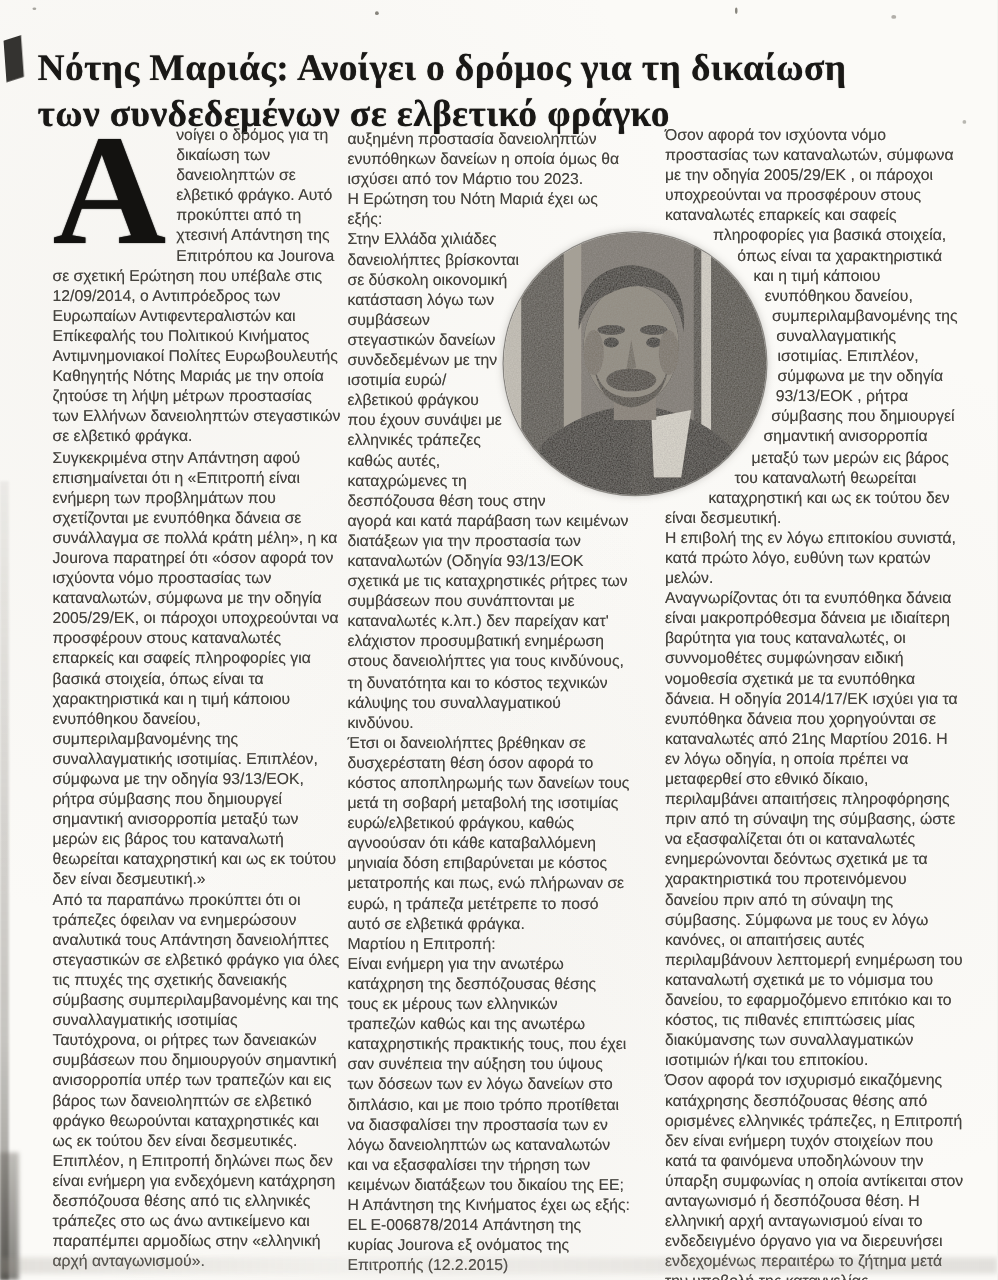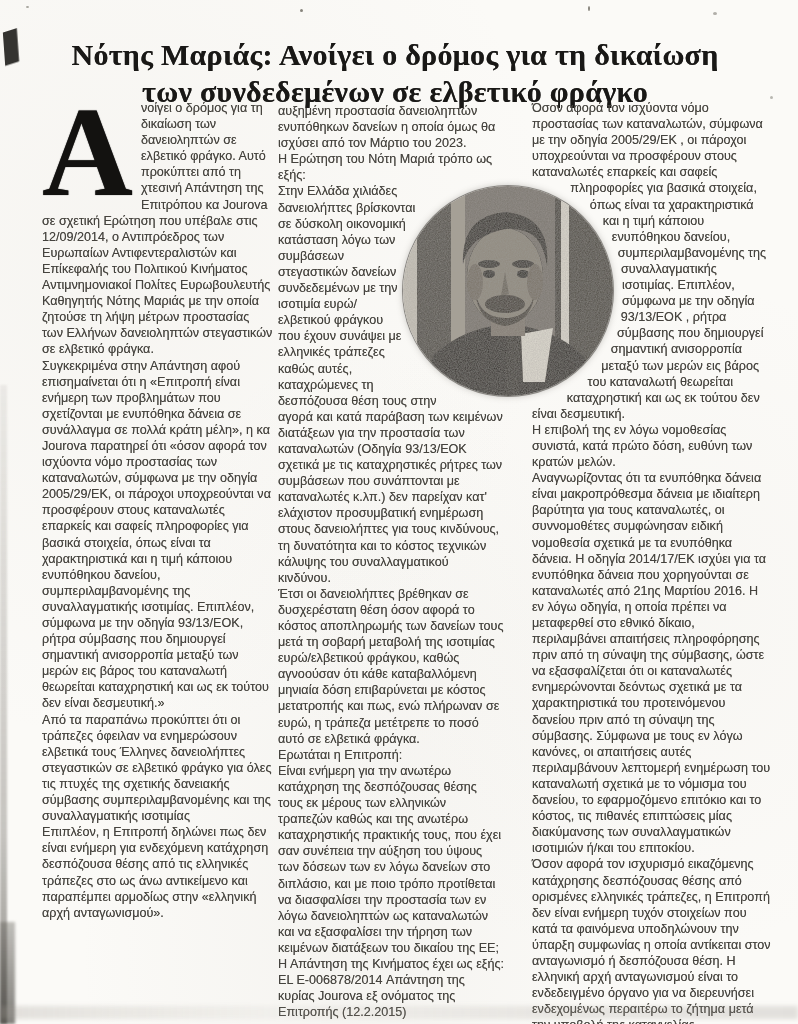--- a/index.html
+++ b/index.html
@@ -15,21 +15,20 @@
       radial-gradient(ellipse at 15% 25%, rgba(205,200,192,0.10), transparent 45%),
       radial-gradient(ellipse at 80% 60%, rgba(205,200,192,0.08), transparent 40%),
       radial-gradient(ellipse at 45% 90%, rgba(190,186,178,0.10), transparent 45%);
   }
   .headline{
     position:absolute;left:30px;top:16px;width:730px;
     font-family:"Liberation Serif",serif;
     font-weight:700;color:#191816;
     font-size:30px;line-height:37px;letter-spacing:0.3px;
     text-shadow:0 0 0.6px rgba(25,24,22,0.75);
-    text-align:center;
   }
   .headline span{display:block;}
   .col{
     position:absolute;
     font-size:12.6px;line-height:16.1px;color:#45433e;
     text-shadow:0 0 0.5px rgba(80,77,71,0.65);
     text-align:left;
   }
   .col p{margin:0;padding:0;}
   .col1{left:42px;top:100px;width:231px;}
@@ -83,42 +82,43 @@
 <div class="page">
 
   <h1 class="headline">
     <span>Νότης Μαριάς: Ανοίγει ο δρόμος για τη δικαίωση</span>
     <span>των συνδεδεμένων σε ελβετικό φράγκο</span>
   </h1>
 
   <div class="col col1">
     <p><span class="dropcap">Α</span><span>νοίγει ο δρόμος για τη δικαίωση των δανειοληπτών σε ελβετικό φράγκο. Αυτό προκύπτει  από τη χτεσινή Απάντηση της Επιτρόπου κα Jourova σε σχετική Ερώτηση που υπέβαλε στις 12/09/2014, ο Αντιπρόεδρος των Ευρωπαίων Αντιφεντεραλιστών και Επίκεφαλής του Πολιτικού Κινήματος Αντιμνημονιακοί Πολίτες Ευρωβουλευτής Καθηγητής Νότης Μαριάς με την οποία ζητούσε τη λήψη μέτρων προστασίας των Ελλήνων δανειοληπτών στεγαστικών σε ελβετικό φράγκα.</span></p>
     <p>Συγκεκριμένα στην Απάντηση αφού επισημαίνεται ότι η «Επιτροπή είναι ενήμερη των προβλημάτων που σχετίζονται με ενυπόθηκα δάνεια σε συνάλλαγμα σε πολλά κράτη μέλη», η κα Jourova παρατηρεί ότι «όσον αφορά τον ισχύοντα νόμο προστασίας των καταναλωτών, σύμφωνα με την οδηγία 2005/29/ΕΚ, οι πάροχοι υποχρεούνται να προσφέρουν στους καταναλωτές επαρκείς και σαφείς πληροφορίες για βασικά στοιχεία, όπως είναι τα χαρακτηριστικά και η τιμή κάποιου ενυπόθηκου δανείου, συμπεριλαμβανομένης της συναλλαγματικής ισοτιμίας. Επιπλέον, σύμφωνα με την οδηγία 93/13/ΕΟΚ, ρήτρα σύμβασης που δημιουργεί σημαντική ανισορροπία μεταξύ των μερών εις βάρος του καταναλωτή θεωρείται καταχρηστική και ως εκ τούτου δεν είναι δεσμευτική.»</p>
-    <p>Από τα παραπάνω προκύπτει ότι οι τράπεζες όφειλαν να ενημερώσουν ελβετικά τους Έλληνες δανειολήπτες στεγαστικών σε ελβετικό φράγκο για όλες τις πτυχές της σχετικής δανειακής σύμβασης συμπεριλαμβανομένης και της συναλλαγματικής ισοτιμίας</p>
+    <p>Από τα παραπάνω προκύπτει ότι οι τράπεζες όφειλαν να ενημερώσουν αναλυτικά τους Απάντηση δανειολήπτες στεγαστικών σε ελβετικό φράγκο για όλες τις πτυχές της σχετικής δανειακής σύμβασης συμπεριλαμβανομένης και της συναλλαγματικής ισοτιμίας</p>
+    <p>Ταυτόχρονα, οι ρήτρες των δανειακών συμβάσεων που δημιουργούν σημαντική ανισορροπία υπέρ των τραπεζών και εις βάρος των δανειοληπτών σε ελβετικό φράγκο θεωρούνται καταχρηστικές και ως εκ τούτου δεν είναι δεσμευτικές.</p>
     <p>Επιπλέον, η Επιτροπή δηλώνει πως δεν είναι ενήμερη για ενδεχόμενη κατάχρηση δεσπόζουσα θέσης από τις ελληνικές τράπεζες στο ως άνω αντικείμενο και παραπέμπει αρμοδίως στην «ελληνική αρχή ανταγωνισμού».</p>
 
   </div>
 
   <div class="col col2">
     <div class="circle-spacer-left"></div>
     <p>αυξημένη προστασία δανειοληπτών ενυπόθηκων δανείων η οποία όμως θα ισχύσει από τον Μάρτιο του 2023.</p>
-    <p>Η Ερώτηση του Νότη Μαριά τρόπο ως εξής:</p>
+    <p>Η Ερώτηση του Νότη Μαριά έχει ως εξής:</p>
     <p>Στην Ελλάδα χιλιάδες δανειολήπτες βρίσκονται σε δύσκολη οικονομική κατάσταση λόγω των συμβάσεων στεγαστικών δανείων συνδεδεμένων με την ισοτιμία ευρώ/ελβετικού φράγκου που έχουν συνάψει με ελληνικές τράπεζες καθώς αυτές, καταχρώμενες τη δεσπόζουσα θέση τους στην αγορά και κατά παράβαση των κειμένων διατάξεων για την προστασία των καταναλωτών (Οδηγία 93/13/ΕΟΚ σχετικά με τις καταχρηστικές ρήτρες των συμβάσεων που συνάπτονται με καταναλωτές κ.λπ.) δεν παρείχαν κατ' ελάχιστον προσυμβατική ενημέρωση στους δανειολήπτες για τους κινδύνους, τη δυνατότητα και το κόστος τεχνικών κάλυψης του συναλλαγματικού κινδύνου.</p>
     <p>Έτσι οι δανειολήπτες βρέθηκαν σε δυσχερέστατη θέση όσον αφορά το κόστος αποπληρωμής των δανείων τους μετά τη σοβαρή μεταβολή της ισοτιμίας ευρώ/ελβετικού φράγκου, καθώς αγνοούσαν ότι κάθε καταβαλλόμενη μηνιαία δόση επιβαρύνεται με κόστος μετατροπής και πως, ενώ πλήρωναν σε ευρώ, η τράπεζα μετέτρεπε το ποσό αυτό σε ελβετικά φράγκα.</p>
-    <p>Ερωτάται η Επιτροπή:</p>
+    <p>Μαρτίου η Επιτροπή:</p>
     <p>Είναι ενήμερη για την ανωτέρω κατάχρηση της δεσπόζουσας θέσης τους εκ μέρους των ελληνικών τραπεζών καθώς και της ανωτέρω καταχρηστικής πρακτικής τους, που έχει σαν συνέπεια την αύξηση του ύψους των δόσεων των εν λόγω δανείων στο διπλάσιο, και με ποιο τρόπο προτίθεται να διασφαλίσει την προστασία των εν λόγω δανειοληπτών ως καταναλωτών και να εξασφαλίσει την τήρηση των κειμένων διατάξεων του δικαίου της ΕΕ;</p>
     <p>Η Απάντηση της Κινήματος έχει ως εξής:</p>
     <p>EL E-006878/2014 Απάντηση της κυρίας Jourova εξ ονόματος της Επιτροπής (12.2.2015)</p>
 
   </div>
 
   <div class="col col3">
     <div class="circle-spacer-right"></div>
     <p>Όσον αφορά τον ισχύοντα νόμο προστασίας των καταναλωτών, σύμφωνα με την οδηγία 2005/29/ΕΚ , οι πάροχοι υποχρεούνται να προσφέρουν στους καταναλωτές επαρκείς και σαφείς πληροφορίες για βασικά στοιχεία, όπως είναι τα χαρακτηριστικά και η τιμή κάποιου ενυπόθηκου δανείου, συμπεριλαμβανομένης της συναλλαγματικής ισοτιμίας. Επιπλέον, σύμφωνα με την οδηγία 93/13/ΕΟΚ , ρήτρα σύμβασης που δημιουργεί σημαντική ανισορροπία μεταξύ των μερών εις βάρος του καταναλωτή θεωρείται καταχρηστική και ως εκ τούτου δεν είναι δεσμευτική.</p>
-    <p>Η επιβολή της εν λόγω νομοθεσίας συνιστά, κατά πρώτο δόση, ευθύνη των κρατών μελών.</p>
+    <p>Η επιβολή της εν λόγω επιτοκίου συνιστά, κατά πρώτο λόγο, ευθύνη των κρατών μελών.</p>
     <p>Αναγνωρίζοντας ότι τα ενυπόθηκα δάνεια είναι μακροπρόθεσμα δάνεια με ιδιαίτερη βαρύτητα για τους καταναλωτές, οι συννομοθέτες συμφώνησαν ειδική νομοθεσία σχετικά με τα ενυπόθηκα δάνεια. Η οδηγία 2014/17/ΕΚ  ισχύει για τα ενυπόθηκα δάνεια που χορηγούνται σε καταναλωτές από 21ης Μαρτίου 2016. Η εν λόγω οδηγία, η οποία πρέπει να μεταφερθεί στο εθνικό δίκαιο, περιλαμβάνει απαιτήσεις πληροφόρησης πριν από τη σύναψη της σύμβασης, ώστε να εξασφαλίζεται ότι οι καταναλωτές ενημερώνονται δεόντως σχετικά με τα χαρακτηριστικά του προτεινόμενου δανείου πριν από τη σύναψη της σύμβασης. Σύμφωνα με τους εν λόγω κανόνες, οι απαιτήσεις αυτές περιλαμβάνουν λεπτομερή ενημέρωση του καταναλωτή σχετικά με το νόμισμα του δανείου, το εφαρμοζόμενο επιτόκιο και το κόστος, τις πιθανές επιπτώσεις μίας διακύμανσης των συναλλαγματικών ισοτιμιών ή/και του επιτοκίου.</p>
     <p>Όσον αφορά τον ισχυρισμό εικαζόμενης κατάχρησης δεσπόζουσας θέσης από ορισμένες ελληνικές τράπεζες, η Επιτροπή δεν είναι ενήμερη τυχόν στοιχείων που κατά τα φαινόμενα υποδηλώνουν την ύπαρξη συμφωνίας η οποία αντίκειται στον ανταγωνισμό ή δεσπόζουσα θέση. Η ελληνική αρχή ανταγωνισμού  είναι το ενδεδειγμένο όργανο για να διερευνήσει ενδεχομένως περαιτέρω το ζήτημα μετά την υποβολή της καταγγελίας.</p>
   </div>
 
   <div class="photo">
     <svg viewBox="0 0 210 210" xmlns="http://www.w3.org/2000/svg">
       <defs>
         <filter id="grain" x="0" y="0" width="210" height="210" filterUnits="userSpaceOnUse">
           <feTurbulence type="fractalNoise" baseFrequency="0.9" numOctaves="2" result="n"></feTurbulence>
           <feColorMatrix in="n" type="matrix" values="0 0 0 0 0.35  0 0 0 0 0.34  0 0 0 0 0.32  0 0 0 0.55 0"></feColorMatrix>

